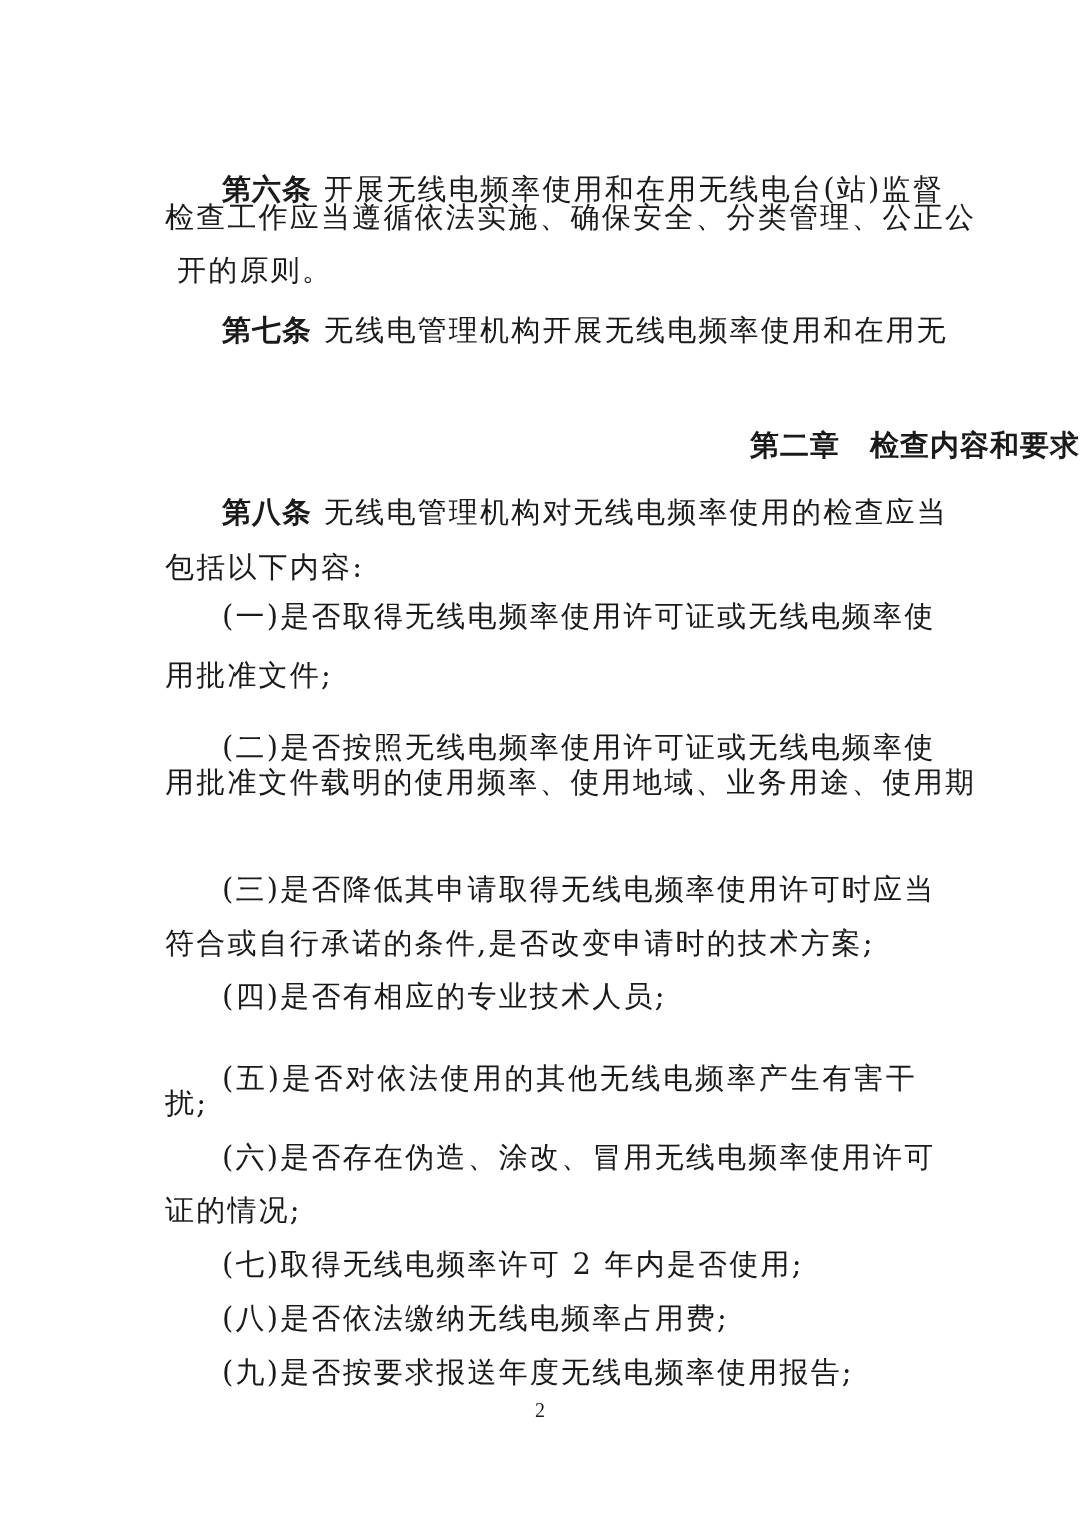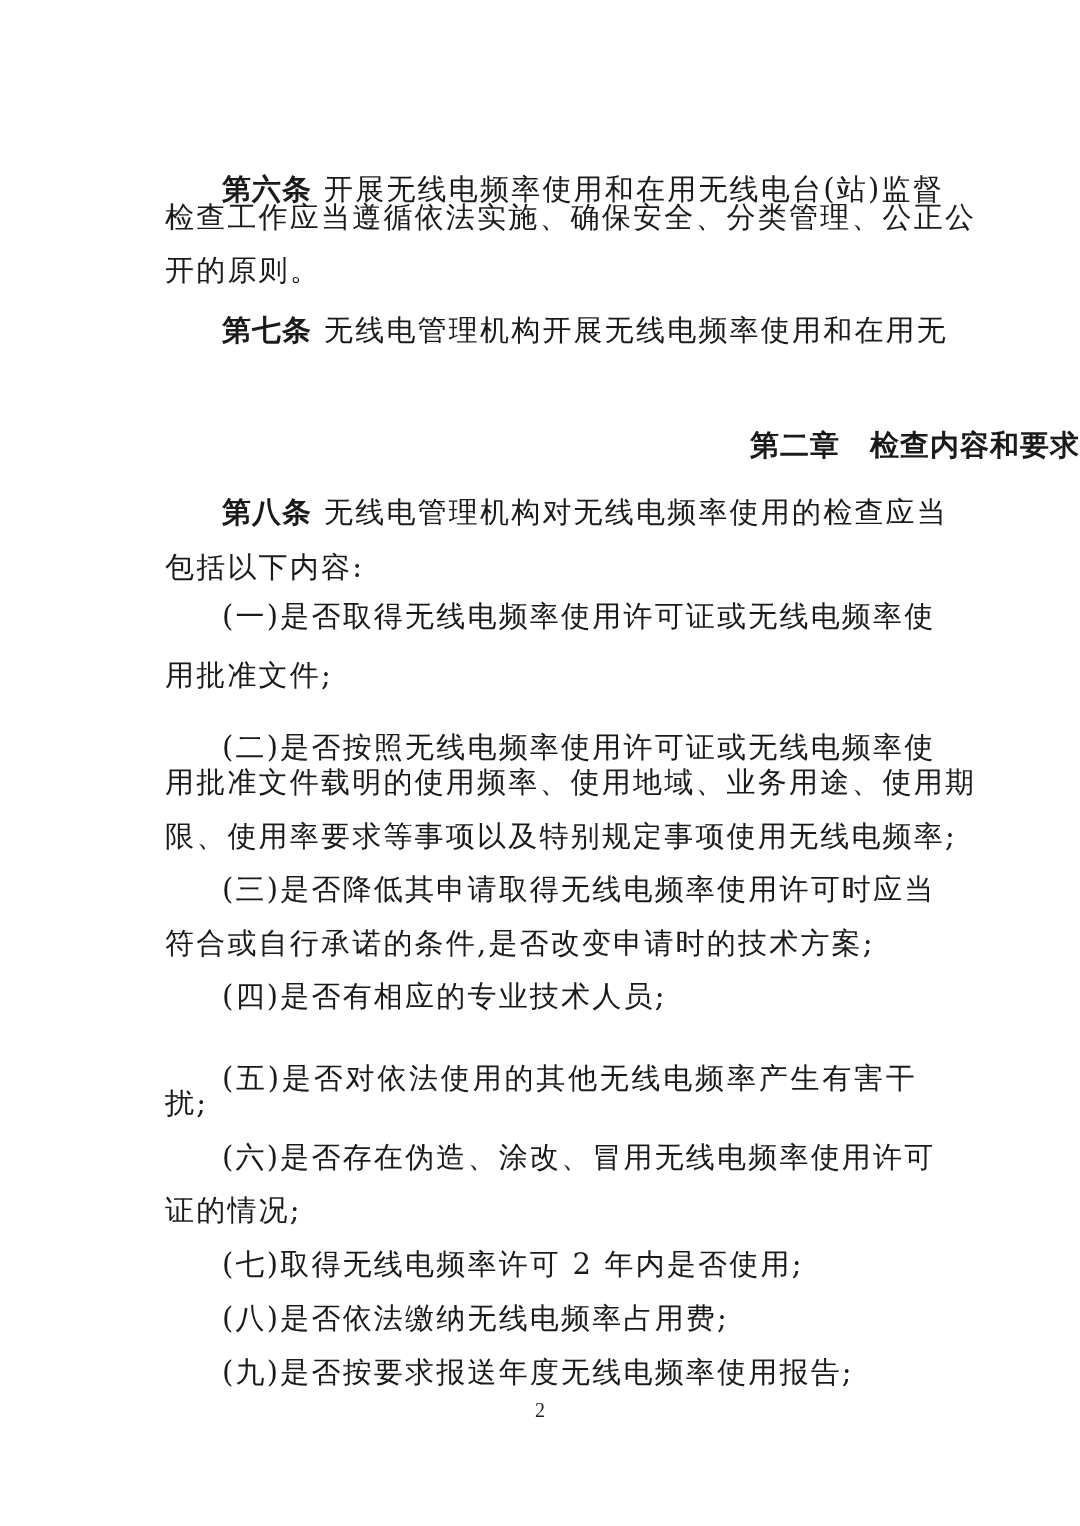--- a/index.html
+++ b/index.html
@@ -68,41 +68,40 @@
   </style>
 </head>
 <body>
 
 <div class="page">
 
   <div class="line indent" style="top:143px;margin-top:26px;">
     <span class="article-label">第六条</span><span>开展无线电频率使用和在用无线电台(站)监督</span>
   </div>
   <div class="line" style="top:197px;">检查工作应当遵循依法实施、确保安全、分类管理、公正公</div>
-  <div class="line last" style="top:250px;">开的原则。</div>
+  <div class="line last" style="top:250px;margin-left:12px;">开的原则。</div>
 
   <div class="line indent" style="top:310px;">
     <span class="article-label">第七条</span><span>无线电管理机构开展无线电频率使用和在用无</span>
   </div>
 
   <div class="chapter" style="top:425px;">
     <span>第二章</span><span class="sep"></span><span>检查内容和要求</span>
   </div>
 
   <div class="line indent" style="top:492px;">
     <span class="article-label">第八条</span><span>无线电管理机构对无线电频率使用的检查应当</span>
   </div>
   <div class="line last" style="top:547px;">包括以下内容:</div>
 
   <div class="line indent" style="top:596px;">(一)是否取得无线电频率使用许可证或无线电频率使</div>
   <div class="line last" style="top:655px;">用批准文件;</div>
 
   <div class="line indent" style="top:708px;margin-top:19px;">(二)是否按照无线电频率使用许可证或无线电频率使</div>
   <div class="line" style="top:762px;">用批准文件载明的使用频率、使用地域、业务用途、使用期</div>
-  <div class="line" style="top:816px;">限、使用率要求等事项以及特别规定事项使用无线电频率;</div>
 
   <div class="line indent" style="top:869px;">(三)是否降低其申请取得无线电频率使用许可时应当</div>
   <div class="line last" style="top:923px;">符合或自行承诺的条件,是否改变申请时的技术方案;</div>
 
   <div class="line indent last" style="top:976px;">(四)是否有相应的专业技术人员;</div>
 
   <div class="line indent" style="top:1030px;margin-top:28px;">(五)是否对依法使用的其他无线电频率产生有害干</div>
   <div class="line last" style="top:1083px;">扰;</div>
 
   <div class="line indent" style="top:1137px;">(六)是否存在伪造、涂改、冒用无线电频率使用许可</div>

